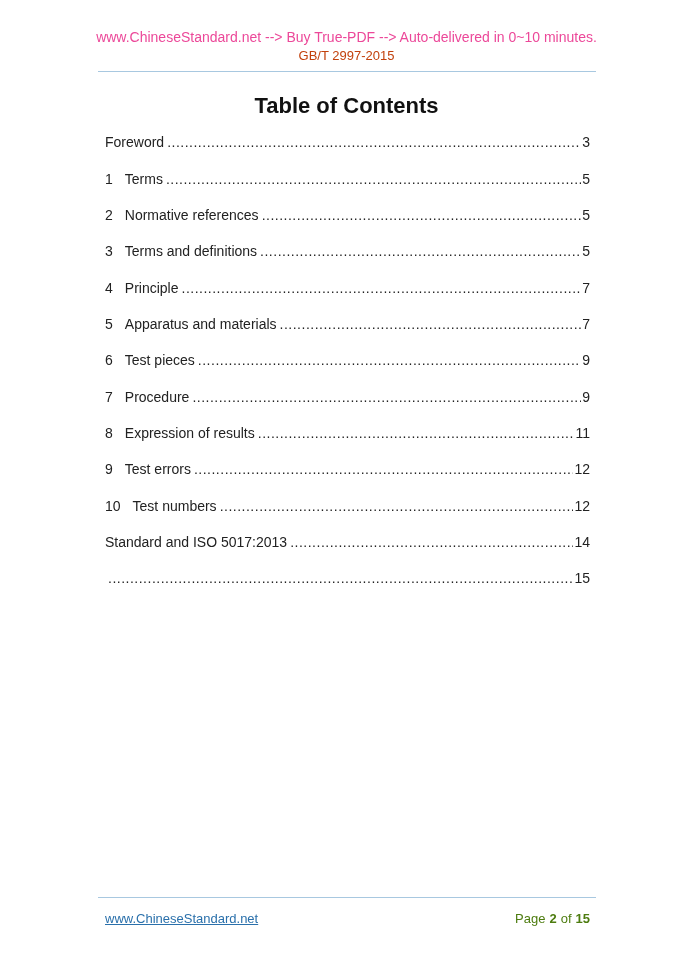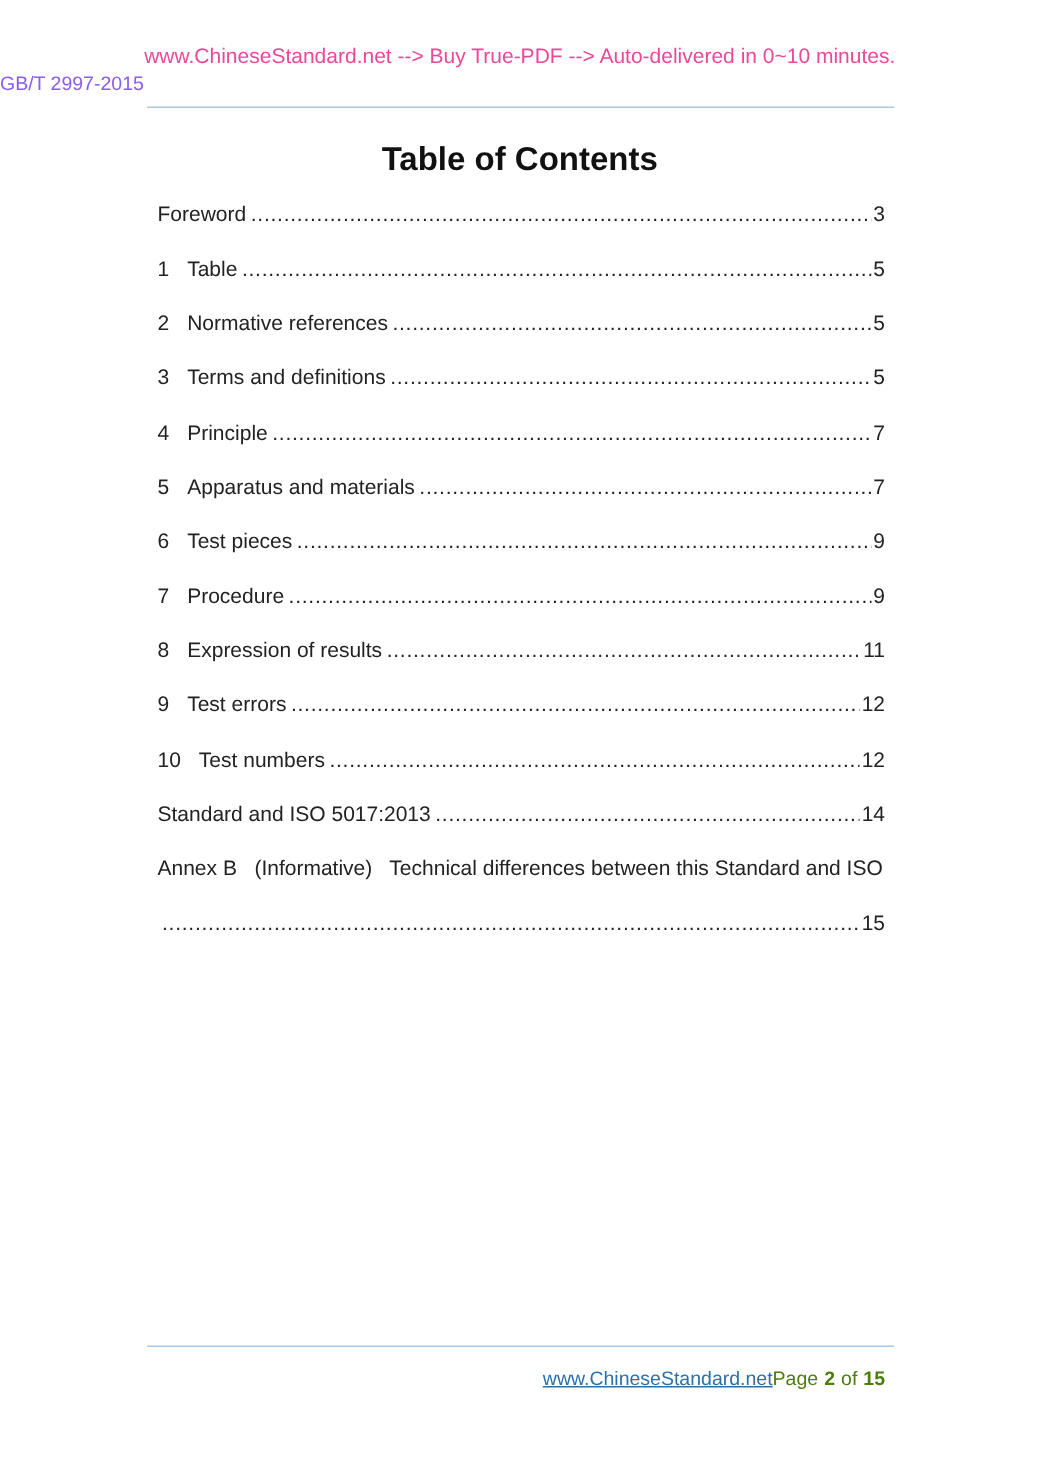--- a/index.html
+++ b/index.html
@@ -28,24 +28,24 @@
     font-size: 14px;
     line-height: 19px;
     color: #ec4899;
     cursor: pointer;
     white-space: nowrap;
   }
   .std-code {
     position: absolute;
     top: 49px; left: 0;
     width: 100%;
-    text-align: left;
+    text-align: center;
     font-size: 13px;
     line-height: 14px;
-    color: #8b5cf6;
+    color: #c2410c;
     white-space: nowrap;
   }
   .rule {
     position: absolute;
     left: 98px;
     width: 498px;
     height: 0;
     border-top: 1px solid #a8c8e0;
   }
   .rule-top    { top: 71px; }
@@ -99,21 +99,21 @@
     flex-shrink: 0;
   }
   
   .footer {
     position: absolute;
     top: 905px;
     left: 98px;
     width: 498px;
     height: 26px;
     display: flex;
-    justify-content: flex-end;
+    justify-content: space-between;
     align-items: center;
     padding: 0 6px 0 7px;
     font-size: 13px;
   }
   .footer-link {
     color: #2a70ab;
     text-decoration: underline;
     cursor: pointer;
   }
   .page-info {
@@ -137,21 +137,21 @@
   <h1 class="toc-title">Table of Contents</h1>
 
   <div class="toc" id="toc">
       <div class="toc-row">
         <span class="label">Foreword</span>
         <span class="leader">................................................................................................................................................................................................................................................</span>
         <span class="pagenum">3</span>
       </div>
       <div class="toc-row">
         <span class="num">1</span>
-        <span class="label">Table</span>
+        <span class="label">Terms</span>
         <span class="leader">................................................................................................................................................................................................................................................</span>
         <span class="pagenum">5</span>
       </div>
       <div class="toc-row">
         <span class="num">2</span>
         <span class="label">Normative references</span>
         <span class="leader">................................................................................................................................................................................................................................................</span>
         <span class="pagenum">5</span>
       </div>
       <div class="toc-row">
@@ -199,23 +199,20 @@
       <div class="toc-row">
         <span class="num">10</span>
         <span class="label">Test numbers</span>
         <span class="leader">................................................................................................................................................................................................................................................</span>
         <span class="pagenum">12</span>
       </div>
       <div class="toc-row">
         <span class="label">Standard and ISO 5017:2013</span>
         <span class="leader">................................................................................................................................................................................................................................................</span>
         <span class="pagenum">14</span>
-      </div>
-      <div class="toc-row">
-        <span class="label">Annex B   (Informative)   Technical differences between this Standard and ISO</span>
       </div>
       <div class="toc-row">
         <span class="leader">................................................................................................................................................................................................................................................</span>
         <span class="pagenum">15</span>
       </div>
     </div>
 
   <div class="rule rule-bottom"></div>
 
   <div class="footer">

